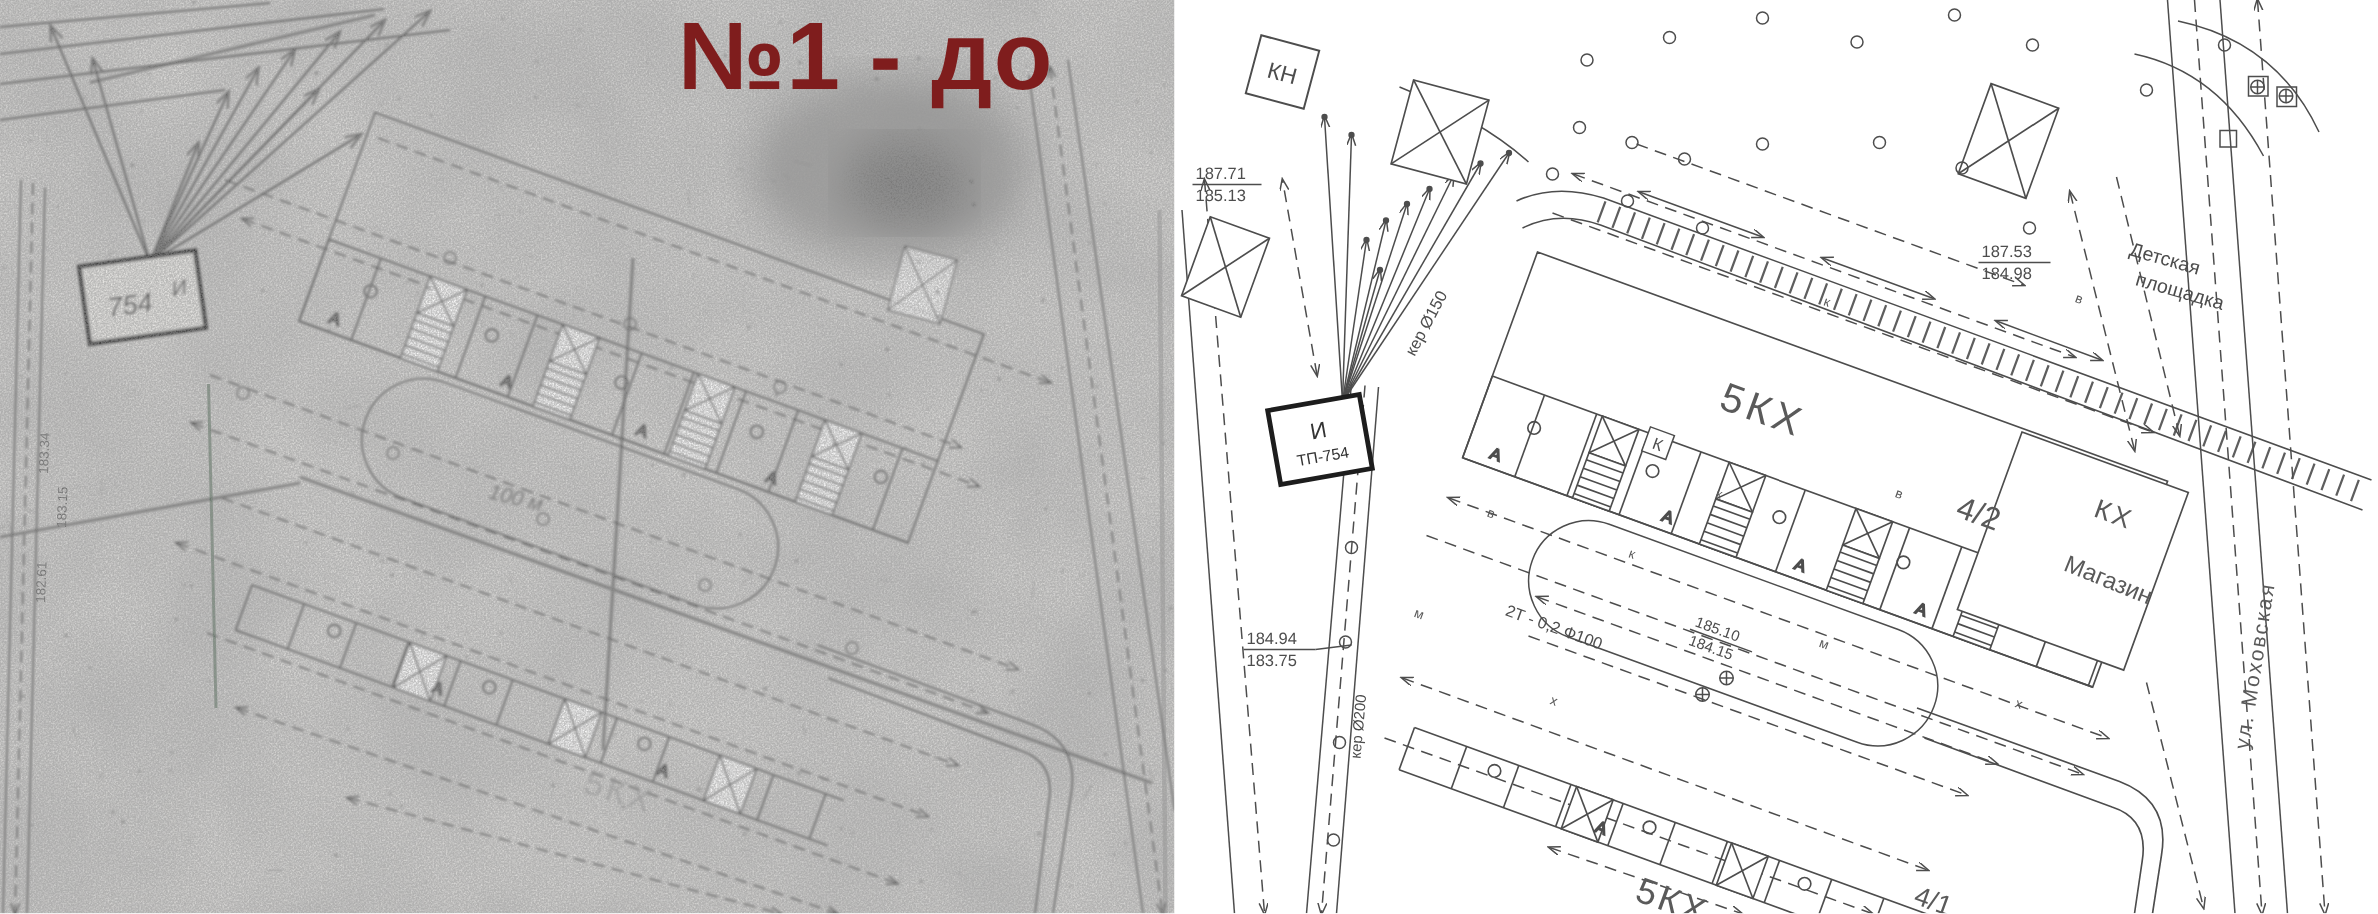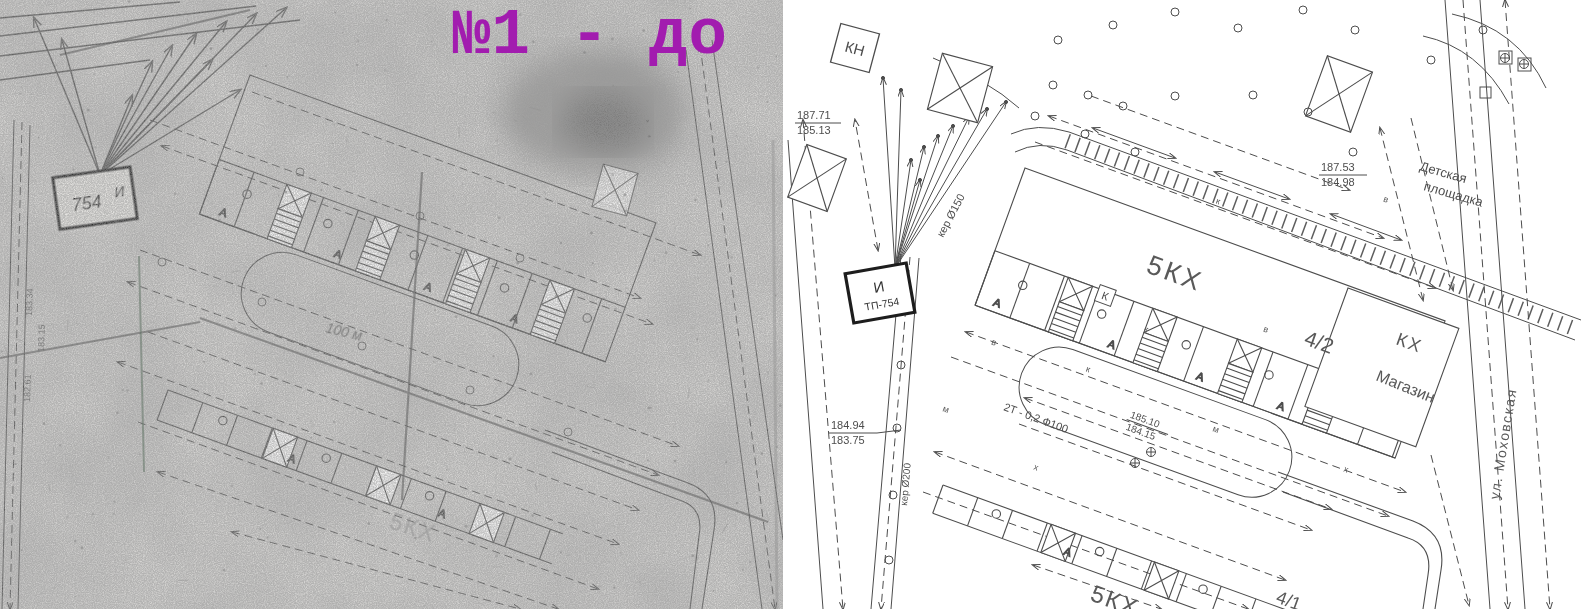--- a/index.html
+++ b/index.html
@@ -569,21 +569,21 @@
       </g>
 
       <text transform="translate(325,332) rotate(14)" font-size="14" font-style="italic" fill="#5b5b5b" opacity="0.8" filter="url(#softL)">100 м</text>
       <text transform="translate(388,528) rotate(18)" font-size="23" fill="#8f8f8f" opacity="0.55" letter-spacing="2" filter="url(#softL)">5КХ</text>
       <text transform="translate(32,316) rotate(-88)" font-size="9" fill="#6a6a6a">183.34</text>
       <text transform="translate(44,352) rotate(-88)" font-size="9" fill="#6a6a6a">183.15</text>
       <text transform="translate(30,402) rotate(-88)" font-size="9" fill="#6a6a6a">182.61</text>
 
       <rect width="783" height="609" filter="url(#grainL)" opacity="0.55"></rect>
     </svg>
-    <div class="map-title" id="title-before" style="color: #a21caf; font-family: Liberation Mono, monospace;">№1 - до</div>
+    <div class="map-title" id="title-before" style="color: #7f1d1d;">№1 - до</div>
   </div>
 
   <div class="panel" id="panel-after">
     <svg id="svgR" width="802" height="609" viewBox="0 0 802 609">
       <defs>
         <marker id="arR" markerWidth="9" markerHeight="8" refX="7" refY="3" orient="auto">
           <path d="M0,0L8,3L0,6" fill="none" stroke="#4d4d4d" stroke-width="1"></path>
         </marker>
         <marker id="arRs" markerWidth="9" markerHeight="8" refX="7" refY="3" orient="auto-start-reverse">
           <path d="M0,0L8,3L0,6" fill="none" stroke="#4d4d4d" stroke-width="1"></path>

